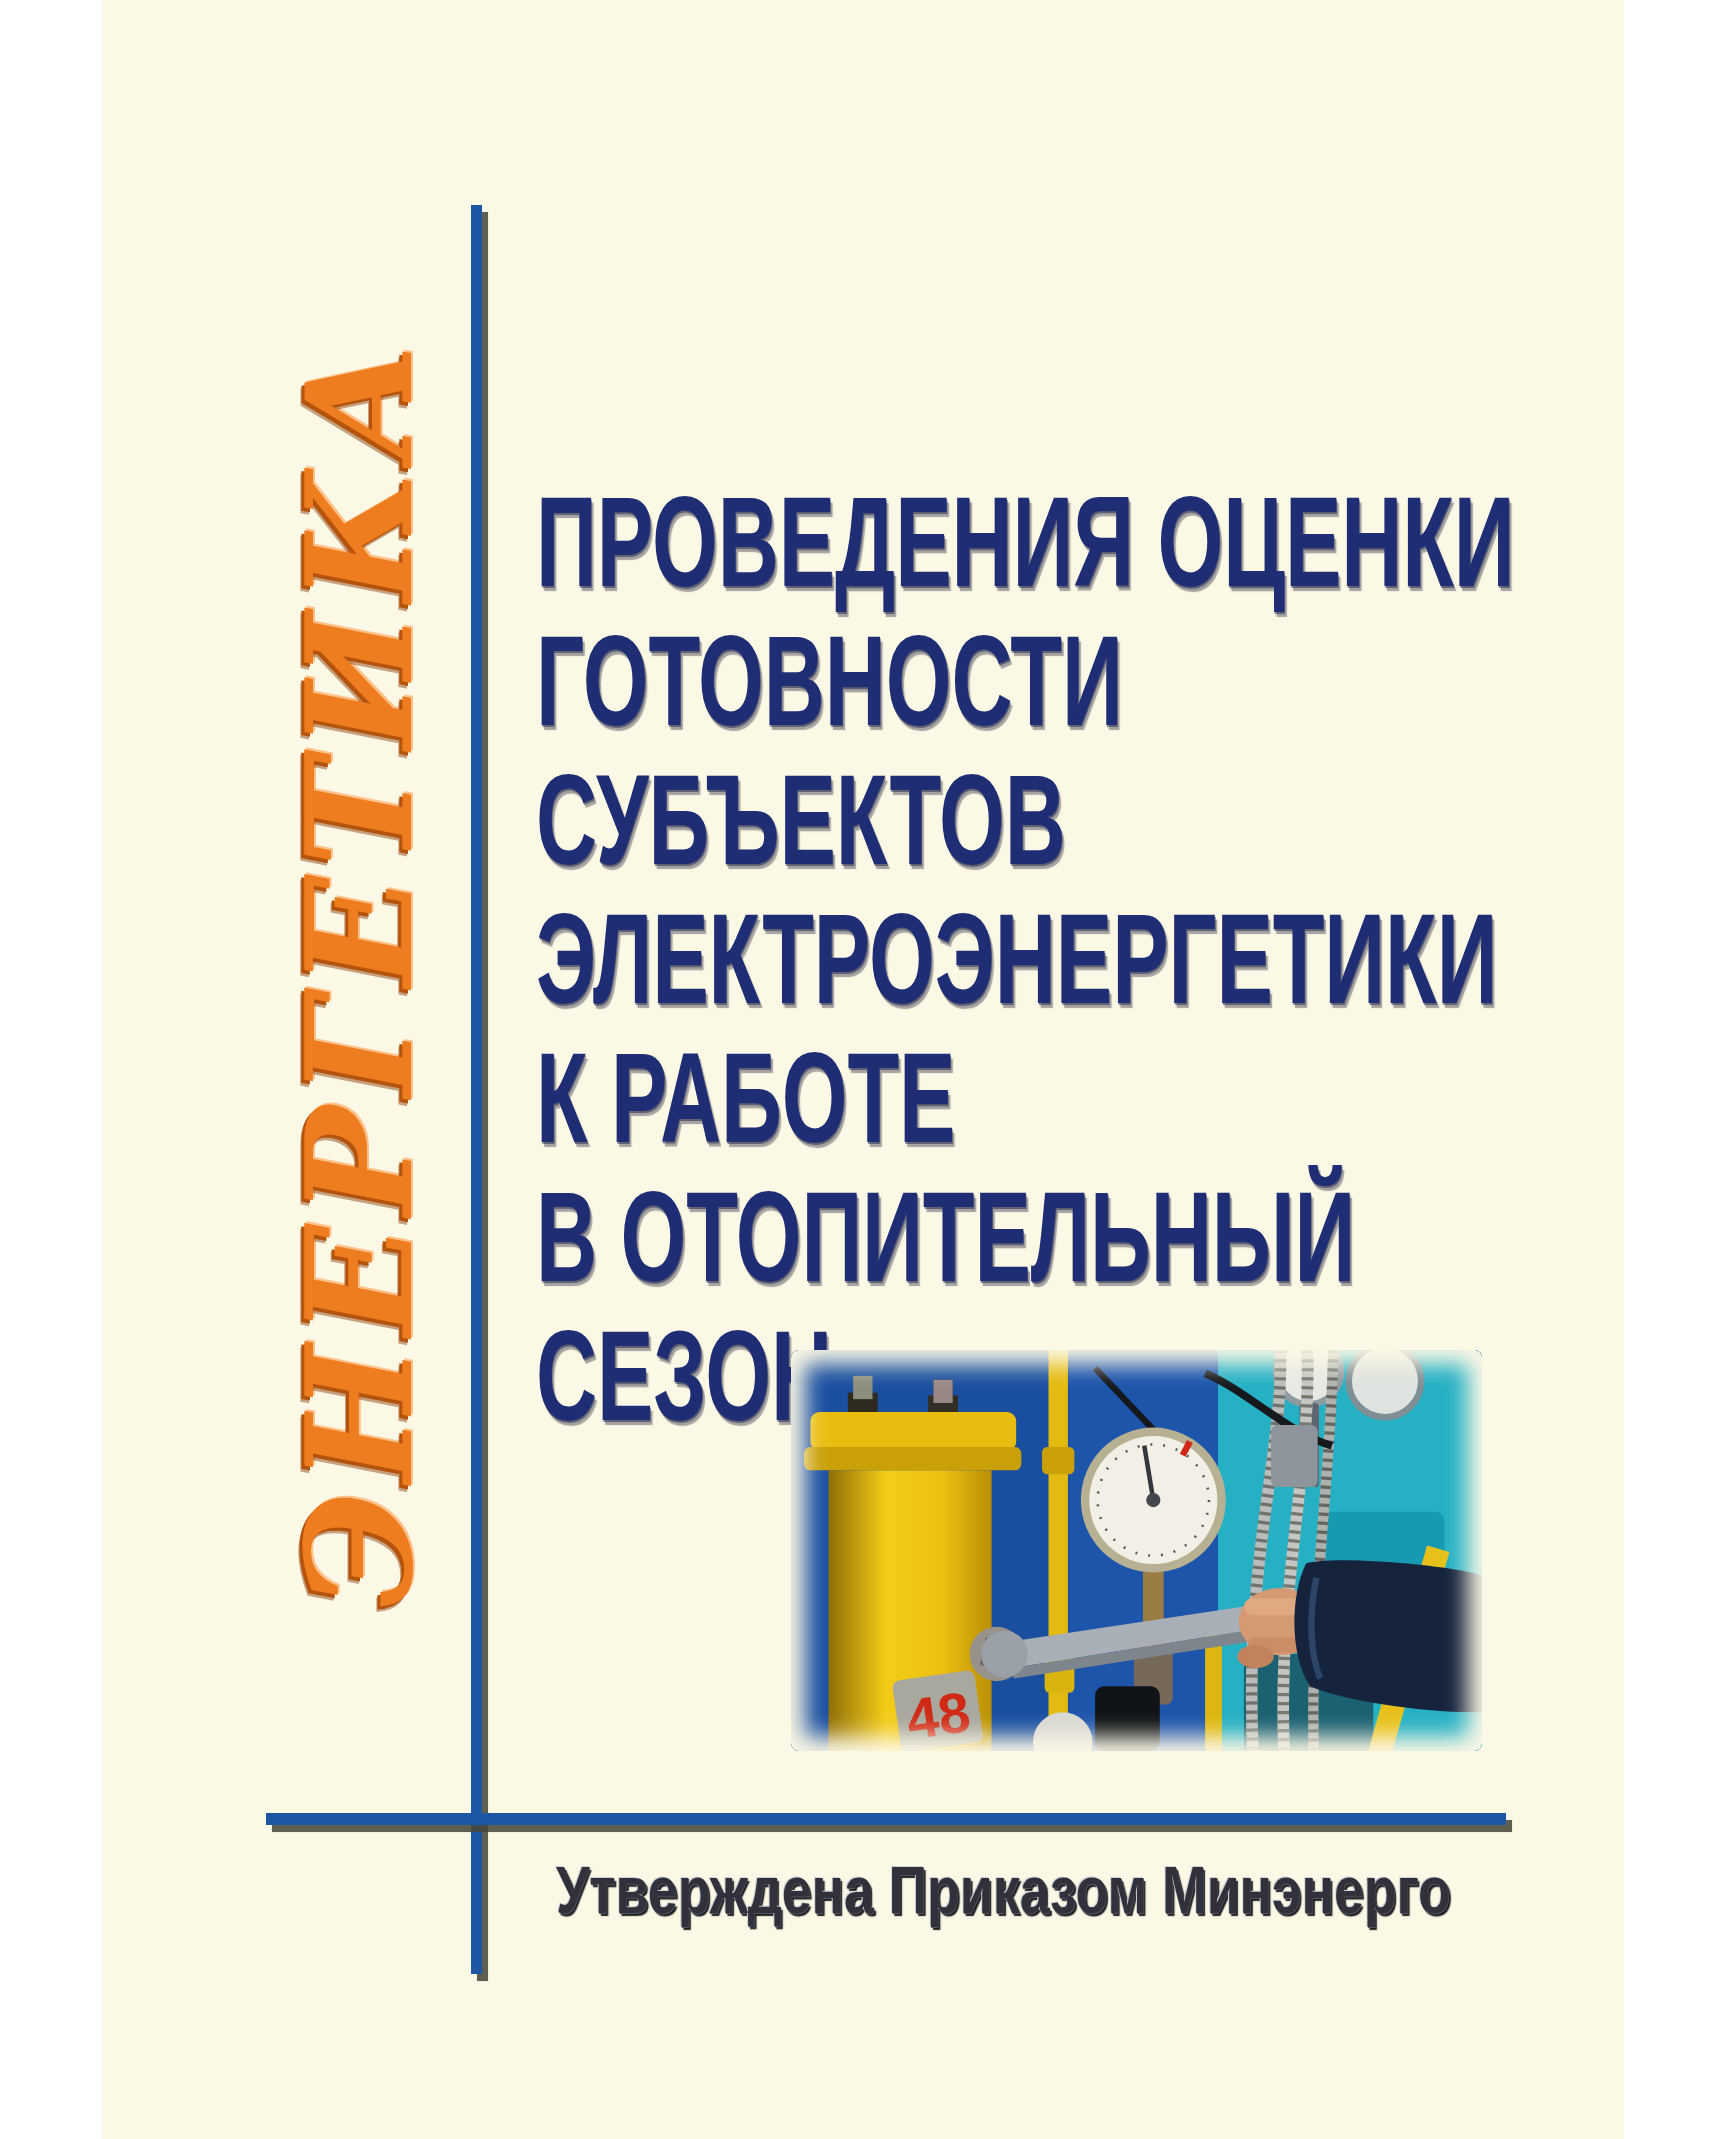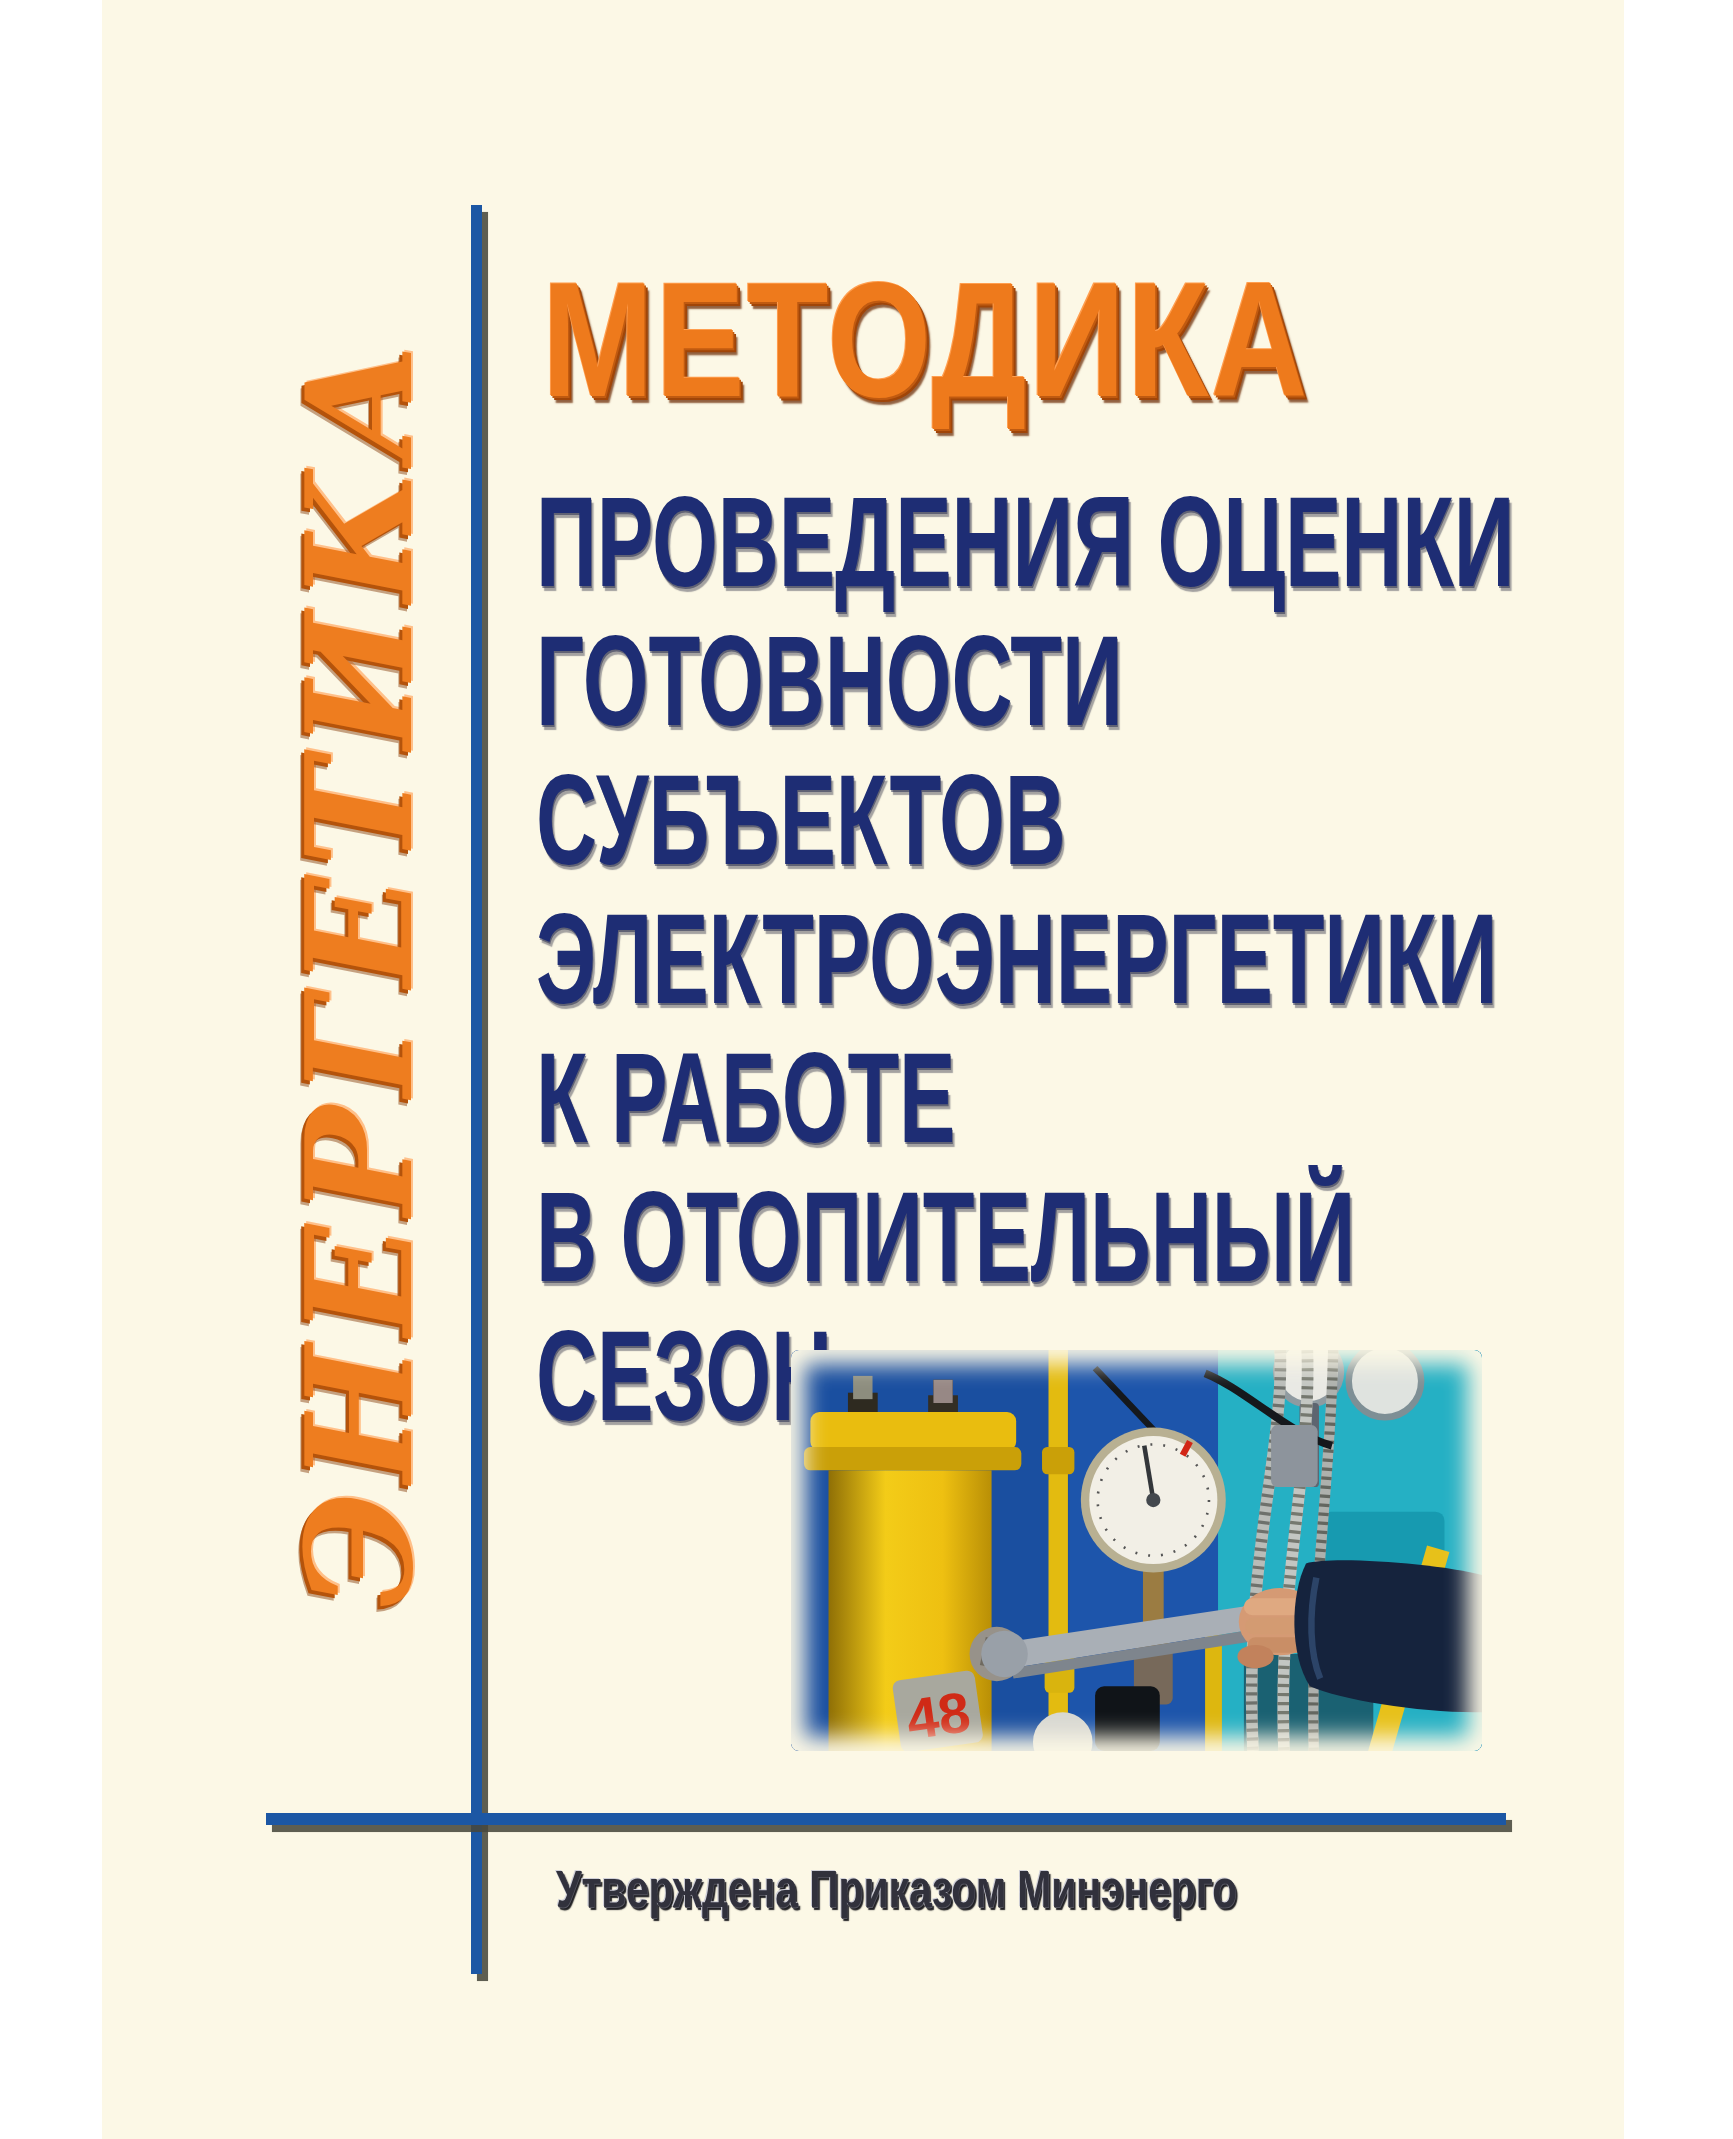--- a/index.html
+++ b/index.html
@@ -35,38 +35,37 @@
          text-shadow:1.3px 1.9px 0 rgba(40,45,80,0.55),3.9px 4.5px 1.3px rgba(75,75,92,0.5);}
 
   
   .photo{position:absolute;left:689px;top:1350px;width:691px;height:401px;border-radius:7.8px;overflow:hidden;}
   .photo svg{display:block;width:100%;height:100%;}
   .photo::after{content:"";position:absolute;inset:0;border-radius:7.8px;
          box-shadow:inset 0 0 22px 14.2px #fcf8e6;}
 
   
   .approval{position:absolute;left:454px;top:1851px;color:#31313c;font-weight:bold;}
-  .app-line{height:78px;line-height:78px;font-size:51px;}
+  .app-line{height:78px;line-height:78px;font-size:67px;}
   .app-line .cond{transform:scaleX(0.80);
          text-shadow:-1.3px -1.3px 0.6px rgba(205,205,215,0.95),0.6px 0.6px 0 #55555f,2.6px 2.6px 1.3px rgba(5,5,12,0.9);}
 </style>
 </head>
 <body>
 
 <div class="page">
   <div class="cover">
 
     <div class="vline"></div>
     <div class="hline"></div>
 
     <div class="spine">
       <span class="spine-text">ЭНЕРГЕТИКА</span>
     </div>
 
-    <h1 class="title"><span class="cond">МЕТОДИКА</span></h1>
 
     <div class="subtitle">
       <div class="sub-line"><span class="cond">ПРОВЕДЕНИЯ ОЦЕНКИ</span></div>
       <div class="sub-line"><span class="cond">ГОТОВНОСТИ</span></div>
       <div class="sub-line"><span class="cond">СУБЪЕКТОВ</span></div>
       <div class="sub-line"><span class="cond">ЭЛЕКТРОЭНЕРГЕТИКИ</span></div>
       <div class="sub-line"><span class="cond">К РАБОТЕ</span></div>
       <div class="sub-line"><span class="cond">В ОТОПИТЕЛЬНЫЙ</span></div>
       <div class="sub-line"><span class="cond">СЕЗОН</span></div>
     </div>

